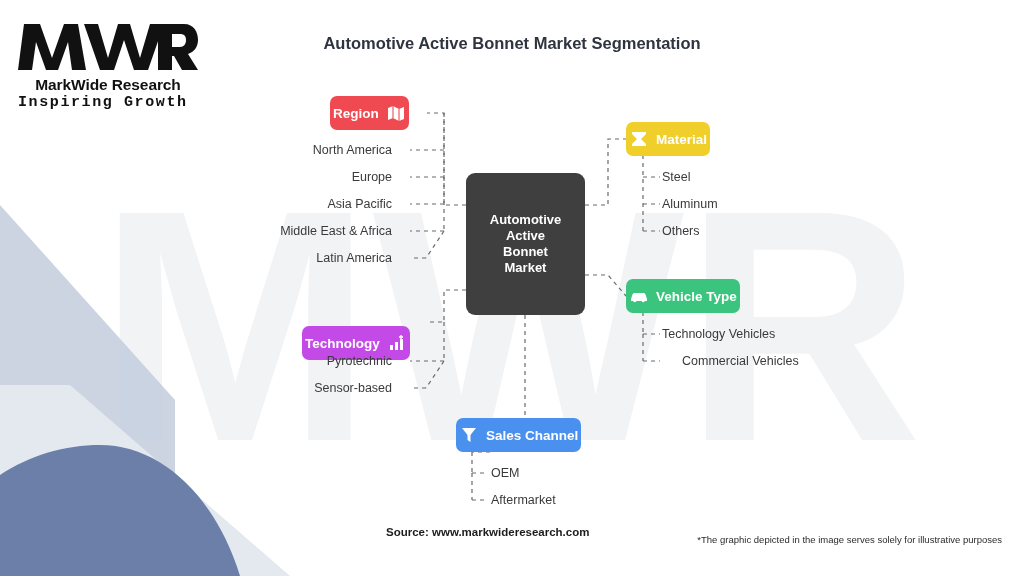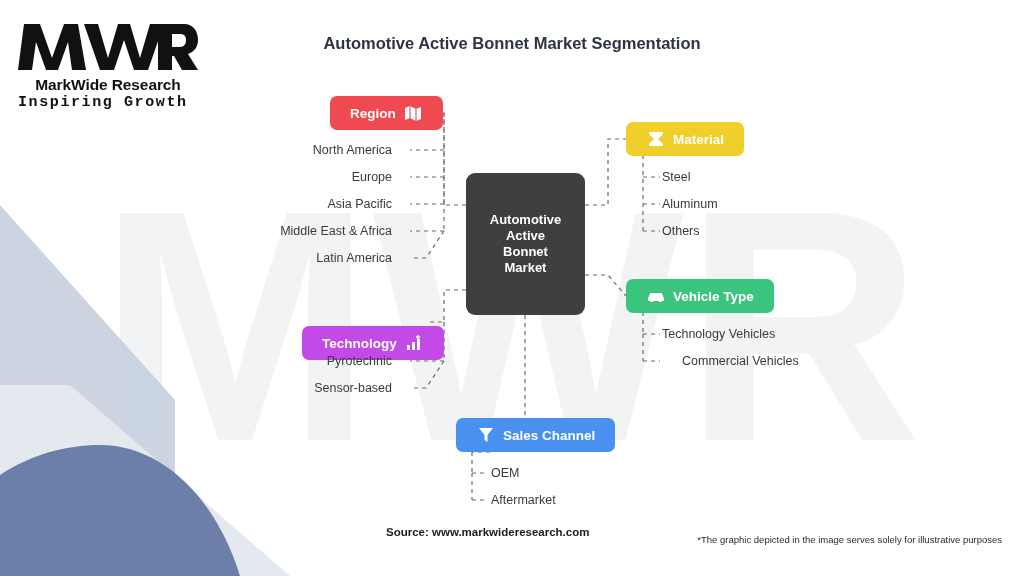--- a/index.html
+++ b/index.html
@@ -119,21 +119,21 @@
   }
 
   
   .pill {
     position: absolute;
     height: 34px;
     border-radius: 7px;
     display: flex;
     align-items: center;
     gap: 7px;
-    padding: 0 20px;
+    padding: 0 3px;
     z-index: 4;
     box-sizing: border-box;
   }
   .pill-label {
     color: #ffffff;
     font-size: 13.5px;
     font-weight: bold;
     white-space: nowrap;
   }
   .pill-icon {

